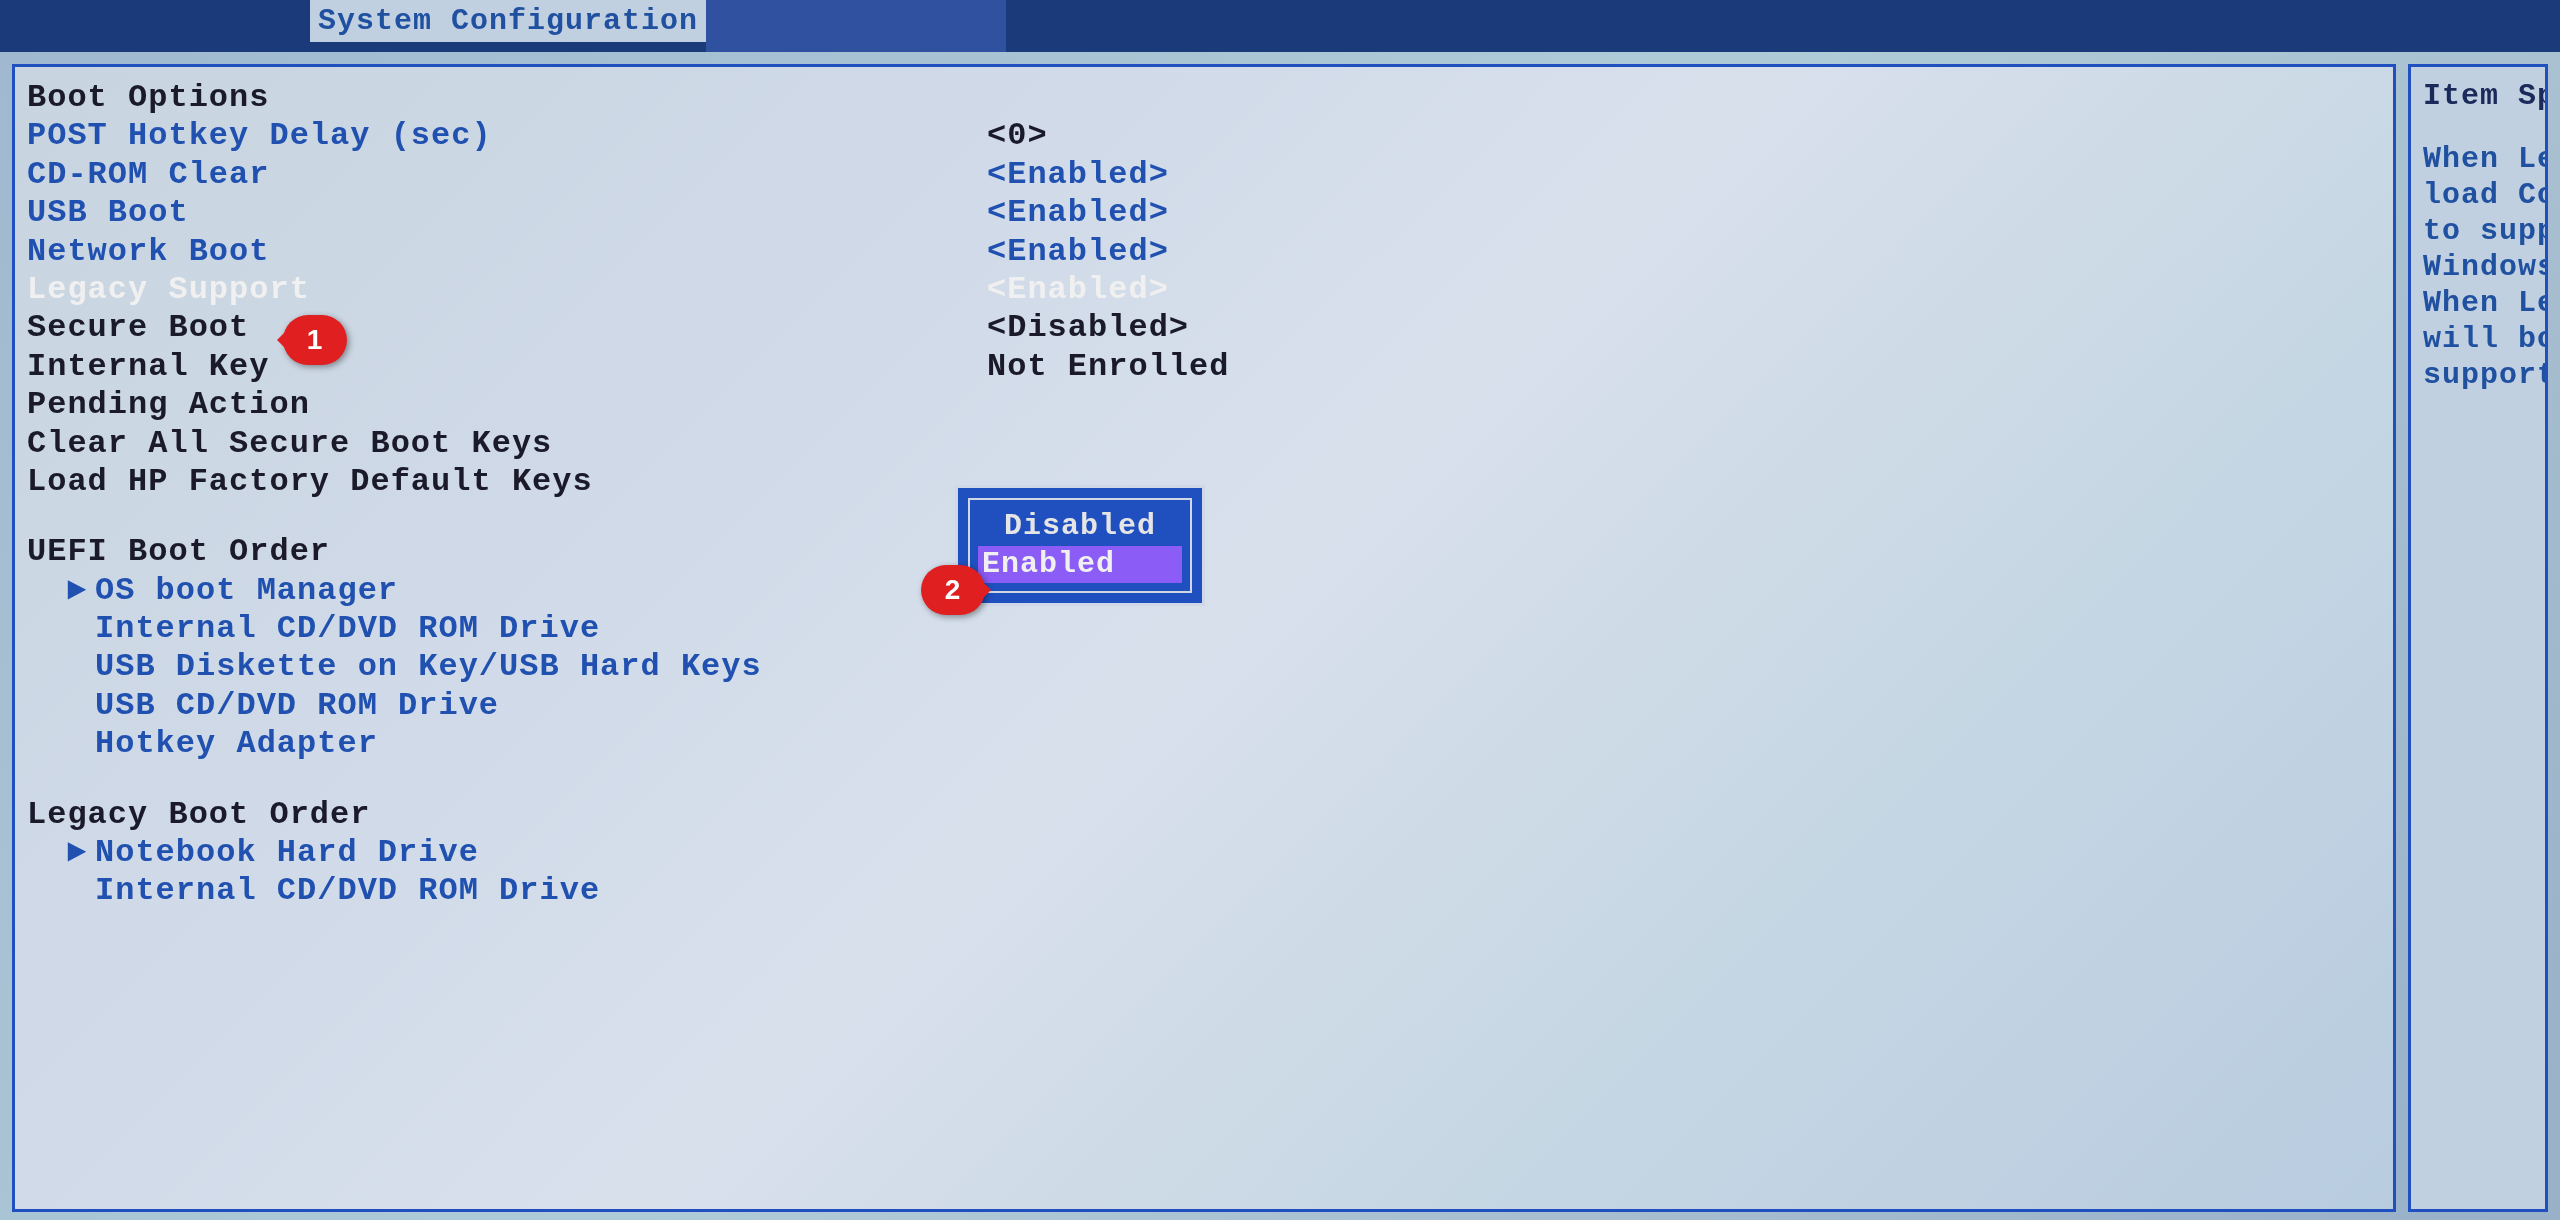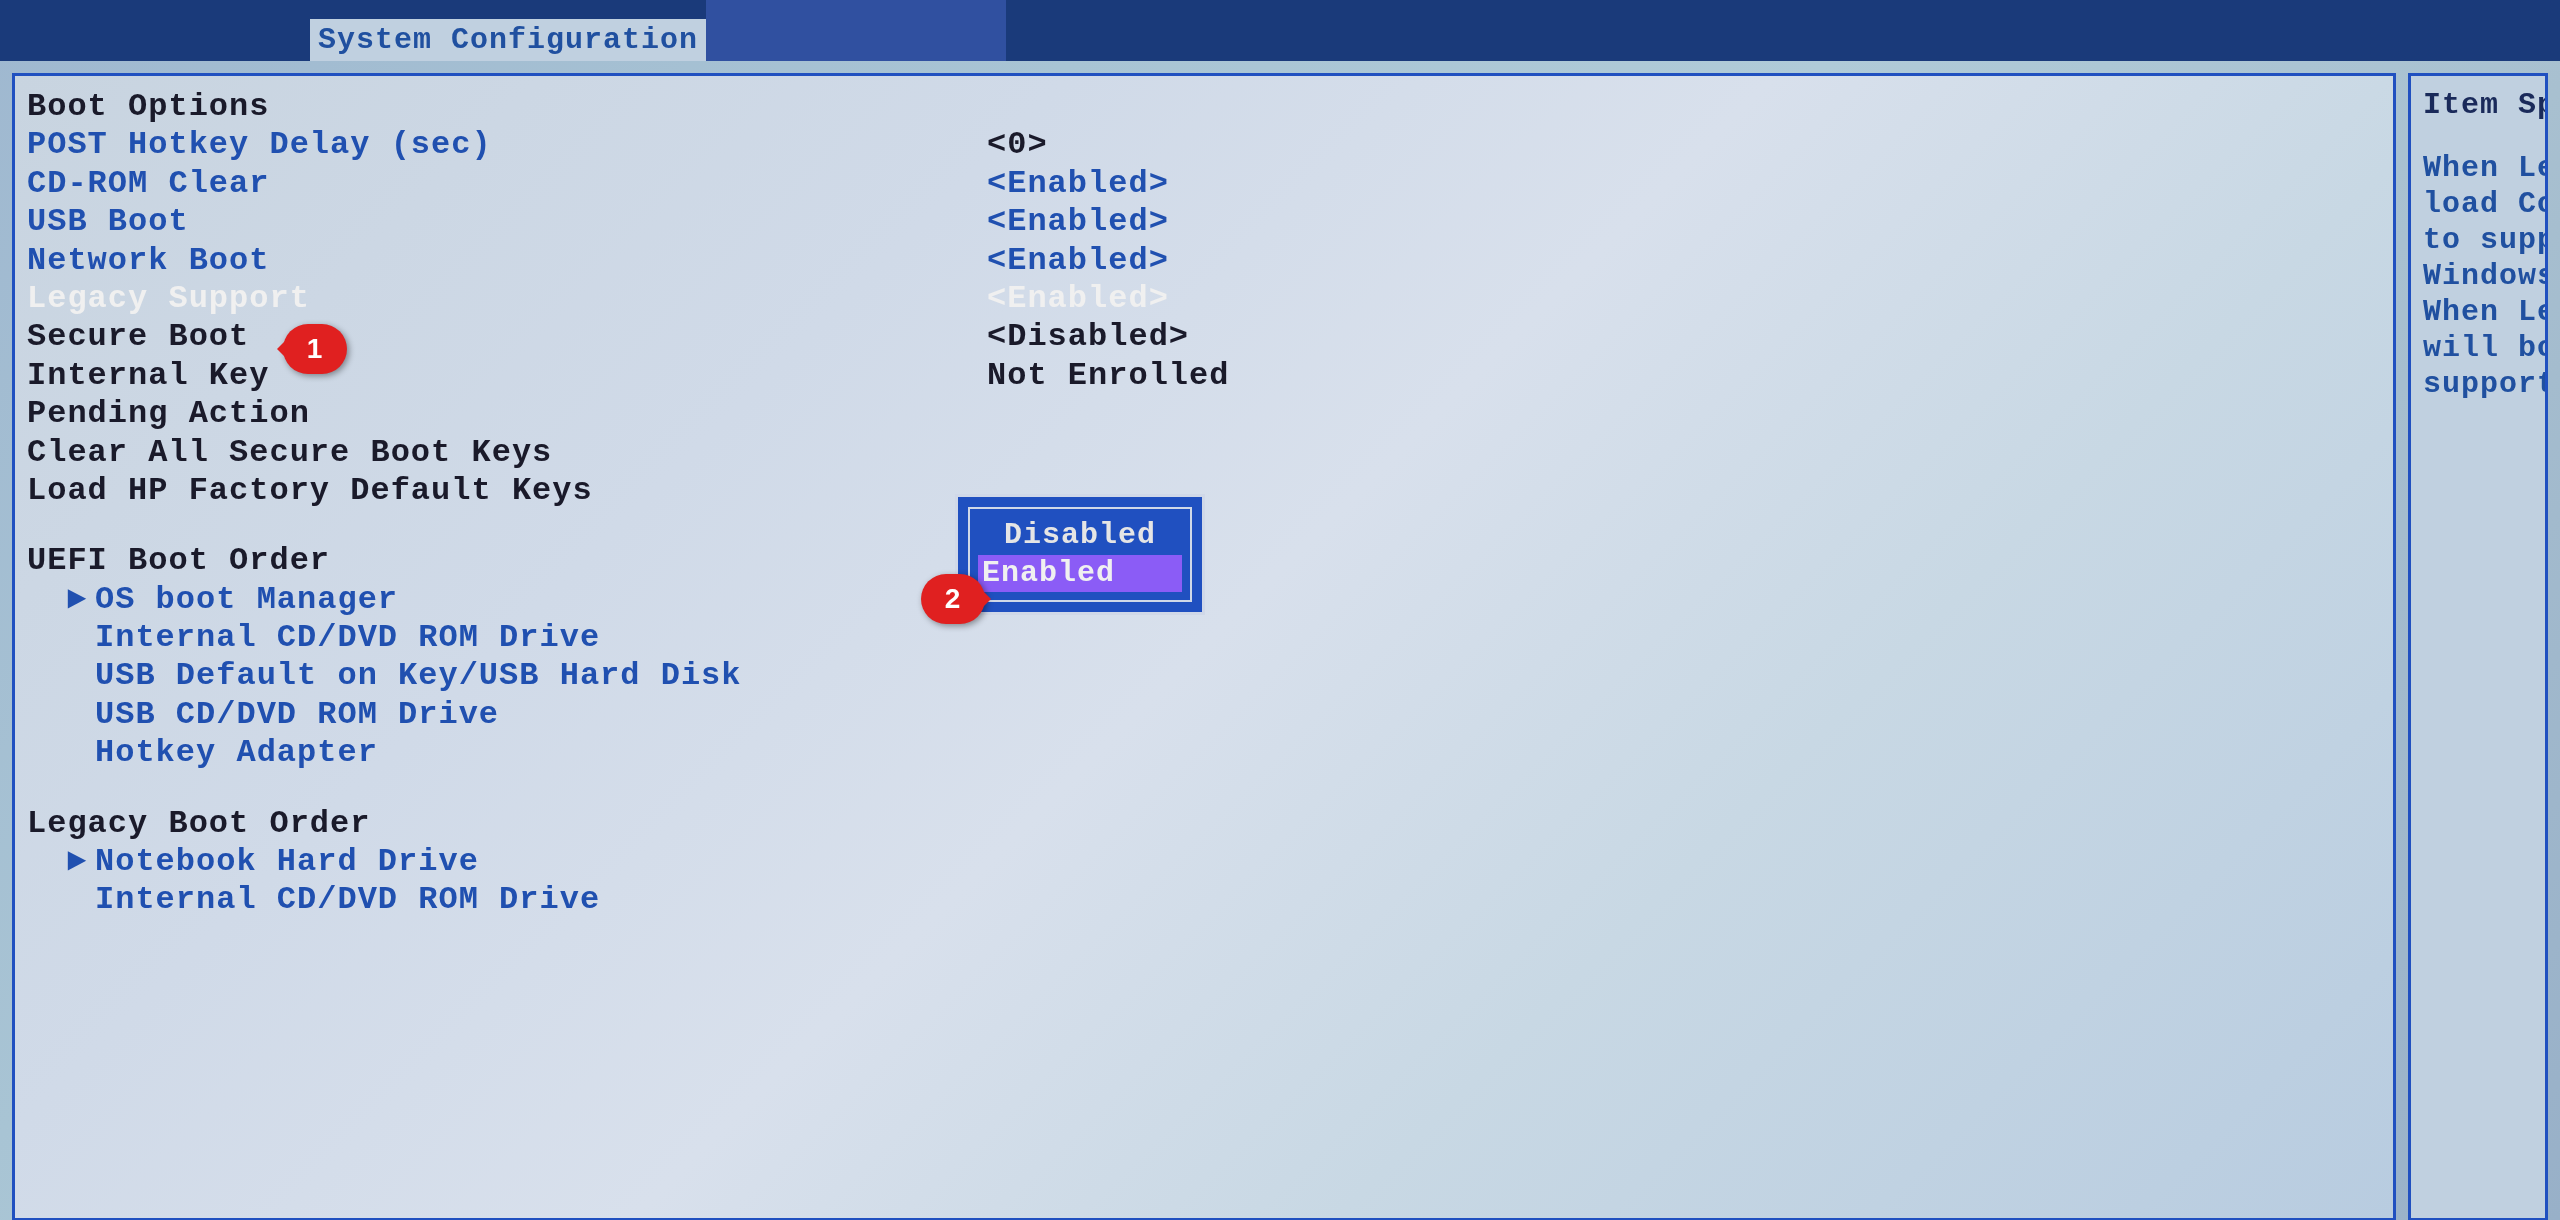--- a/index.html
+++ b/index.html
@@ -13,23 +13,23 @@
       background: linear-gradient(135deg, #9fb8d0 0%, #a8c4d4 30%, #b0cbd8 50%, #a8c0d0 70%, #98b0c8 100%);
       width: 2560px;
       height: 1220px;
       overflow: hidden;
       position: relative;
       font-size: 32px;
       letter-spacing: 1px;
     }
     .top-bar {
       background: #1a3a7a;
-      height: 61px;
-      display: flex;
-      align-items: flex-end;
+      height: 52px;
+      display: flex;
+      align-items: flex-start;
       padding-left: 310px;
     }
     .top-bar-title {
       background: #c0d0e0;
       color: #2050a0;
       padding: 4px 8px;
       font-size: 30px;
     }
     .top-bar-spacer {
       background: #3050a0;
@@ -211,21 +211,21 @@
         <div class="row indent blue-text">
           <span class="arrow-marker">►</span>
           <span>OS boot Manager</span>
         </div>
         <div class="row indent blue-text">
           <span class="arrow-marker"></span>
           <span>Internal CD/DVD ROM Drive</span>
         </div>
         <div class="row indent blue-text">
           <span class="arrow-marker"></span>
-          <span>USB Default on Key/USB Hard Disk</span>
+          <span>USB Diskette on Key/USB Hard Keys</span>
         </div>
         <div class="row indent blue-text">
           <span class="arrow-marker"></span>
           <span>USB CD/DVD ROM Drive</span>
         </div>
         <div class="row indent blue-text">
           <span class="arrow-marker"></span>
           <span>Hotkey Adapter</span>
         </div>
       </div>

